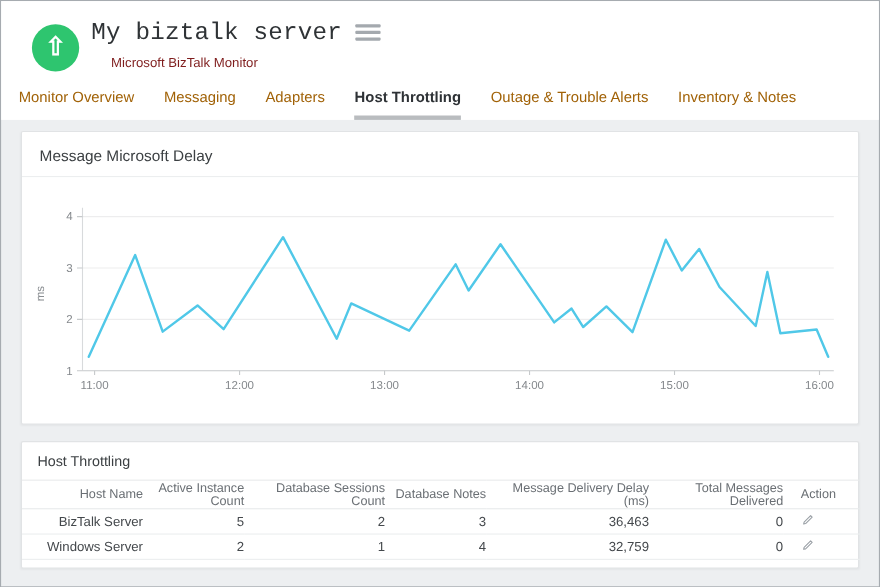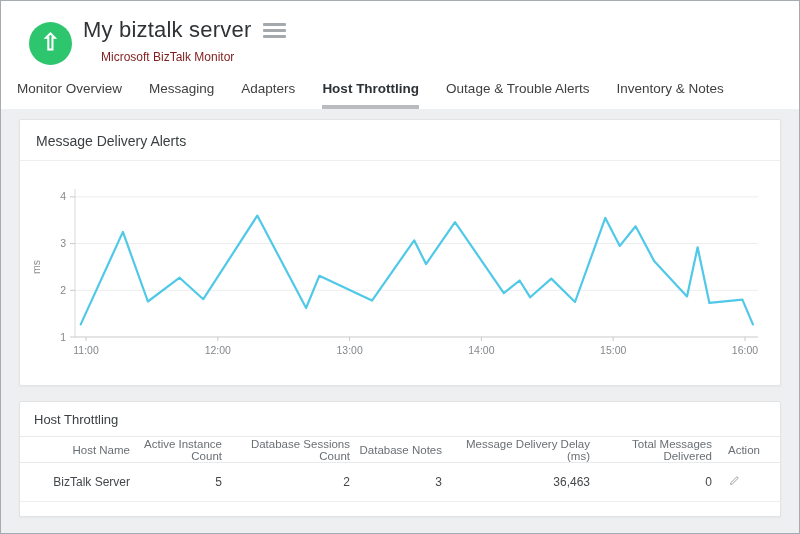--- a/index.html
+++ b/index.html
@@ -5,43 +5,43 @@
   * { margin:0; padding:0; box-sizing:border-box; }
   body { font-family:"Liberation Sans", sans-serif; background:#fff; }
   .frame { width:800px; height:534px; border:1px solid #a6abb0; background:#edeff1; overflow:hidden; }
 
   
   .app-header { background:#fff; height:108px; position:relative; }
   .avatar { position:absolute; left:28px; top:21px; width:43px; height:43px; border-radius:50%;
             display:flex; align-items:center; justify-content:center; }
   .avatar .glyph { color:#fff; font-size:23px; line-height:1; font-weight:bold; transform:translateY(-1px); }
   .title-row { position:absolute; left:82px; top:16px; display:flex; align-items:center; gap:12px; }
-  .page-title { font-size:22px; color:#2f3336; letter-spacing:0.2px; }
+  .page-title { font-size:22px; color:#2f3336; letter-spacing:0.2px;font-family:Liberation Mono, monospace; }
   .menu-icon { display:flex; flex-direction:column; gap:3px; cursor:pointer; padding:2px 0; }
   .menu-icon span { display:block; width:23px; height:3px; background:#a4a9ae; border-radius:1px; }
   .subtitle { position:absolute; left:100px; top:49px; font-size:12px; color:#7f1d1d; text-decoration:none; }
 
   
   .tabs { position:absolute; left:16px; bottom:0; display:flex; gap:27px; }
-  .tab { font-size:13.5px; color:#404040; padding-bottom:9px; border-bottom:4px solid transparent; cursor:pointer; white-space:nowrap; }
+  .tab { font-size:13.5px; color:#a16207; padding-bottom:9px; border-bottom:4px solid transparent; cursor:pointer; white-space:nowrap; }
   .tab.active { color:#2e3236; font-weight:bold; border-bottom-color:#b9bcbf; }
 
   
   .content { padding:10px 18px 0 18px; }
   .panel { background:#fff; border:1px solid #e1e3e5; border-radius:2px; box-shadow:0 1px 2px rgba(0,0,0,0.04); }
   .chart-panel { height:267px; margin-bottom:15px; }
   .panel-title { font-size:14px; color:#3c4043; padding:13px 16px 11px 16px; border-bottom:1px solid #eceeef; }
 
   
   .table-panel { height:116px; }
   .table-panel .panel-title { font-size:13px; padding:10px 14px 9px 14px; border-bottom:none; }
   table { border-collapse:collapse; width:100%; table-layout:fixed; }
   th { font-size:11.5px; font-weight:normal; color:#6a6f74; border-top:1px solid #e8eaec;
        border-bottom:1px solid #e8eaec; height:26px; padding:0; }
-  td { font-size:12px; color:#44484c; height:39px; border-bottom:1px solid #eceeef; padding:0; }
+  td { font-size:12px; color:#44484c; height:23px; border-bottom:1px solid #eceeef; padding:0; }
   tr:last-child td { border-bottom:1px solid #eceeef; }
   .col-left { text-align:right; padding-left:14px; }
   .col-right { text-align:right; }
   .action-cell { text-align:left; padding-left:16px; }
   .pencil-btn { display:inline-block; cursor:pointer; line-height:0; }
 </style>
 </head>
 <body>
 
 <div class="frame">
@@ -65,21 +65,21 @@
         <div class="tab">Adapters</div>
         <div class="tab active">Host Throttling</div>
         <div class="tab">Outage &amp; Trouble Alerts</div>
         <div class="tab">Inventory &amp; Notes</div>
       </div>
   </div>
 
   <div class="content">
 
     <div class="panel chart-panel">
-      <div class="panel-title">Message Delivery Alerts</div>
+      <div class="panel-title">Message Microsoft Delay</div>
       <svg id="chart-svg" width="762" height="225">
           <line x1="55" y1="129.3" x2="738" y2="129.3" stroke="#ededee" stroke-width="1"></line>
           <line x1="55" y1="82.6" x2="738" y2="82.6" stroke="#ededee" stroke-width="1"></line>
           <line x1="55" y1="35.89999999999998" x2="738" y2="35.89999999999998" stroke="#ededee" stroke-width="1"></line>
           <line x1="55" y1="27.899999999999977" x2="55" y2="176" stroke="#d8dadc" stroke-width="1"></line>
           <line x1="55" y1="176" x2="738" y2="176" stroke="#c6c9cb" stroke-width="1"></line>
           <line x1="50" y1="176" x2="55" y2="176" stroke="#c6c9cb" stroke-width="1"></line>
           <text x="46" y="179.5" text-anchor="end" font-size="10.5" fill="#84888c">1</text>
           <line x1="50" y1="129.3" x2="55" y2="129.3" stroke="#c6c9cb" stroke-width="1"></line>
           <text x="46" y="132.8" text-anchor="end" font-size="10.5" fill="#84888c">2</text>
@@ -132,18 +132,29 @@
               <td class="col-left">BizTalk Server</td>
               <td class="col-right">5</td>
               <td class="col-right">2</td>
               <td class="col-right">3</td>
               <td class="col-right">36,463</td>
               <td class="col-right">0</td>
               <td class="action-cell"><span class="pencil-btn"><svg width="13" height="13" viewBox="0 0 16 16">
                     <path d="M3.2 12.8 L3.7 10.6 L11 3.3 L12.7 5 L5.4 12.3 Z" fill="none" stroke="#9aa0a6" stroke-width="1.2" stroke-linejoin="round"></path>
                   </svg></span></td>
             </tr>
+            <tr>
+              <td class="col-left">Windows Server</td>
+              <td class="col-right">2</td>
+              <td class="col-right">1</td>
+              <td class="col-right">4</td>
+              <td class="col-right">32,759</td>
+              <td class="col-right">0</td>
+              <td class="action-cell"><span class="pencil-btn"><svg width="13" height="13" viewBox="0 0 16 16">
+                    <path d="M3.2 12.8 L3.7 10.6 L11 3.3 L12.7 5 L5.4 12.3 Z" fill="none" stroke="#9aa0a6" stroke-width="1.2" stroke-linejoin="round"></path>
+                  </svg></span></td>
+            </tr>
           </tbody>
       </table>
     </div>
 
   </div>
 </div>
 
 </body></html>

